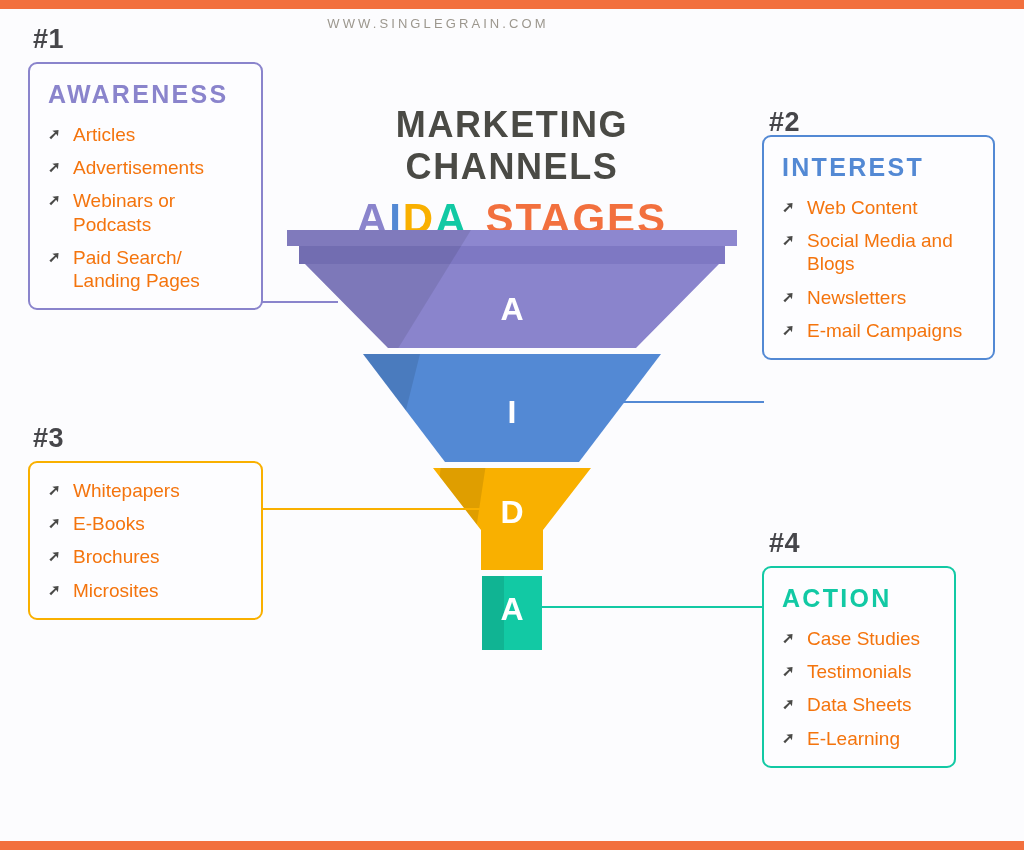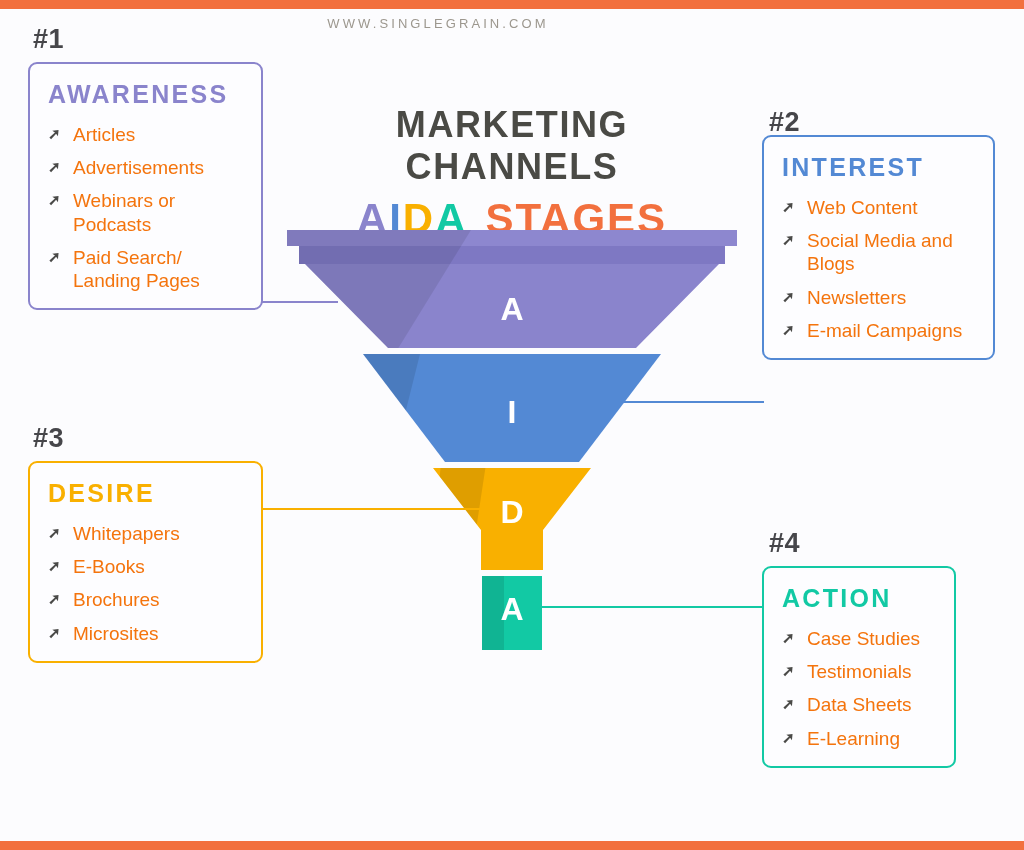--- a/index.html
+++ b/index.html
@@ -241,21 +241,20 @@
       </li>
     <li>
         <span class="bullet-arrow">➚</span>
         <span>E-mail Campaigns</span>
       </li>
   </ul>
 </div>
 
 <div class="panel-num" id="num-3">#3</div>
 <div class="panel" id="panel-desire" style="border-color:#f9b000">
-  <div class="panel-title" style="color:#f9b000">DESIRE</div>
   <ul>
     <li>
         <span class="bullet-arrow">➚</span>
         <span>Whitepapers</span>
       </li>
     <li>
         <span class="bullet-arrow">➚</span>
         <span>E-Books</span>
       </li>
     <li>

